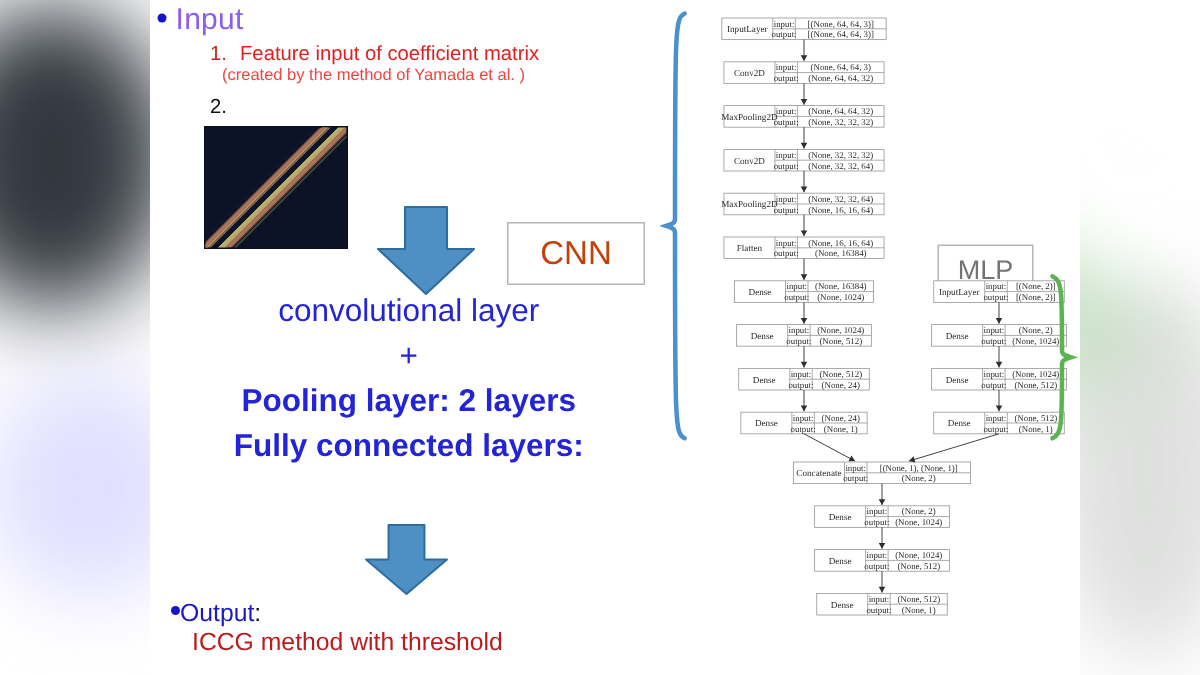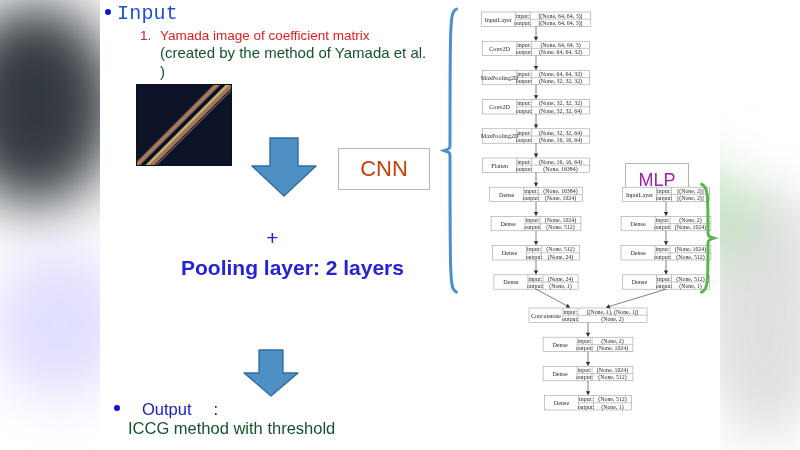--- a/index.html
+++ b/index.html
@@ -18,29 +18,29 @@
   .bg-left-violet{left:-10px;top:250px;width:140px;height:150px;background:#c9c6ff;opacity:.55;}
   .bg-right-grey{right:-30px;top:180px;width:130px;height:260px;background:#d9dbd9;opacity:.85;}
   .bg-right-green{right:40px;top:135px;width:110px;height:130px;background:#a9d6a4;opacity:.55;}
   .bg-right-white{right:-50px;top:-40px;width:180px;height:220px;background:#ffffff;opacity:.9;}
 
   .slide{position:absolute;left:100px;top:0;width:620px;height:450px;background:#fff;}
 
   
   .bullet-input{position:absolute;left:5px;top:2px;display:flex;align-items:baseline;gap:6px;}
   .dot{width:6px;height:6px;border-radius:50%;background:#1414c8;display:inline-block;position:relative;top:-4px;}
-  .t-input{color:#1d4ed8;font-size:20px;letter-spacing:.2px;font-family:Liberation Mono, monospace;}
+  .t-input{color:#8b5cf6;font-size:20px;letter-spacing:.2px;}
 
   .num-list{position:absolute;left:40px;top:28px;width:290px;}
   .nl-row{display:flex;font-size:13.5px;line-height:1.22;}
   .nl-num{width:20px;flex:none;color:#cf2020;}
   .nl-num.k2{color:#111;}
   .nl-txt.red{color:#e02020;}
   .nl-txt.blk{color:#111;}
-  .nl-sub{margin-left:20px;color:#14532d;font-size:15px;line-height:1.22;}
+  .nl-sub{margin-left:8px;color:#ef4444;font-size:11px;line-height:1.22;}
 
   .matrix{position:absolute;left:36px;top:84px;width:94px;height:80px;
           background:#0d1326;border:1px solid #0b1020;overflow:hidden;}
   .matrix .band{position:absolute;left:-26%;top:-26%;width:152%;height:152%;
     background:repeating-linear-gradient(135deg,
       rgba(182,166,96,0) 0px, rgba(182,166,96,0) 3px,
       #b9ad6a 3px, #b9ad6a 6.2px,
       rgba(150,120,90,.75) 6.2px, rgba(150,120,90,.75) 7.6px);
     -webkit-mask-image:linear-gradient(135deg,transparent 44.5%,#000 46.5%,#000 53.5%,transparent 55.5%);
     mask-image:linear-gradient(135deg,transparent 44.5%,#000 46.5%,#000 53.5%,transparent 55.5%);}
@@ -49,34 +49,34 @@
                transparent 52.8%,#a9745a 53.9%,#a9745a 55.4%,transparent 56.6%);}
 
   .arrow{position:absolute;}
   .arrow svg{display:block;}
 
   .cnn-box{position:absolute;left:238px;top:148px;width:90px;height:40px;
     border:1.6px solid #b6b6b6;background:#fff;display:flex;align-items:center;justify-content:center;}
   .cnn-box span{color:#c2410c;font-size:22px;}
   .mlp-box{position:absolute;left:525px;top:163px;width:62px;height:33px;
     border:1.6px solid #b6b6b6;background:#fff;display:flex;align-items:center;justify-content:center;}
-  .mlp-box span{color:#a21caf;font-size:18px;}
+  .mlp-box span{color:#737373;font-size:18px;}
 
   .blue-text{position:absolute;left:0;width:345px;text-align:center;color:#2323d8;}
   .bt1{top:196px;font-size:21px;}
   .bt2{top:226px;font-size:21px;}
-  .bt3{top:256px;font-size:21px;font-weight:bold;padding-left:20px;}
+  .bt3{top:256px;font-size:21px;font-weight:bold;}
   .bt4{top:286px;font-size:21px;font-weight:bold;}
   .bt5{top:314px;font-size:21px;font-weight:bold;}
 
   .out-line{position:absolute;left:14px;top:400px;width:330px;}
-  .out-row1{display:flex;align-items:baseline;gap:22px;font-size:16.5px;}
+  .out-row1{display:flex;align-items:baseline;gap:0;font-size:16.5px;}
   .out-lbl{color:#1a1ac4;}
   .out-rest{color:#111;}
-  .out-row2{margin-left:14px;color:#14532d;font-size:16.5px;}
+  .out-row2{margin-left:14px;color:#b91c1c;font-size:16.5px;}
 
   
   #net{position:absolute;left:440px;top:0;width:280px;height:450px;}
   #net svg{display:block;}
   .lbl{font-family:"Liberation Serif", serif;font-size:3.05px;fill:#2a2a2a;}
   .lbl-n{font-family:"Liberation Serif", serif;font-size:2.95px;fill:#2a2a2a;}
   .boxline{fill:#fff;stroke:#9a9a9a;stroke-width:.28;}
   .divline{stroke:#9a9a9a;stroke-width:.28;}
   .conn{stroke:#2e2e2e;stroke-width:.3;fill:none;}
   .brace{fill:none;stroke-width:1.5;stroke-linecap:round;}
@@ -98,21 +98,21 @@
   <div class="slide">
 
     <div class="bullet-input">
       <span class="dot"></span>
       <span class="t-input">Input</span>
     </div>
 
     <div class="num-list">
       <div class="nl-row">
         <span class="nl-num">1.</span>
-        <span class="nl-txt red">Yamada image of coefficient matrix</span>
+        <span class="nl-txt red">Feature input of coefficient matrix</span>
       </div>
       <div class="nl-sub">(created by the method of Yamada et al. )</div>
       <div class="nl-row" style="margin-top:5px">
         <span class="nl-num k2">2.</span>
       </div>
     </div>
 
     <div class="matrix">
       <div class="band"></div>
       <div class="edge"></div>
@@ -124,22 +124,24 @@
       </svg>
     </div>
 
     <div class="cnn-box">
       <span>CNN</span>
     </div>
     <div class="mlp-box">
       <span>MLP</span>
     </div>
 
+    <div class="blue-text bt1">convolutional layer</div>
     <div class="blue-text bt2">+</div>
     <div class="blue-text bt3">Pooling layer: 2 layers</div>
+    <div class="blue-text bt4">Fully connected layers:</div>
 
     <div class="arrow" style="left:140px;top:348px;">
       <svg width="62" height="50" viewBox="0 0 62 50">
         <path d="M19 2 H43 V25 H58 L31 48 L4 25 H19 Z" fill="#4e8fc4" stroke="#2f6d9e" stroke-width="1.3" stroke-linejoin="round"></path>
       </svg>
     </div>
 
     <div class="out-line">
       <div class="out-row1">
         <span class="dot"></span>

